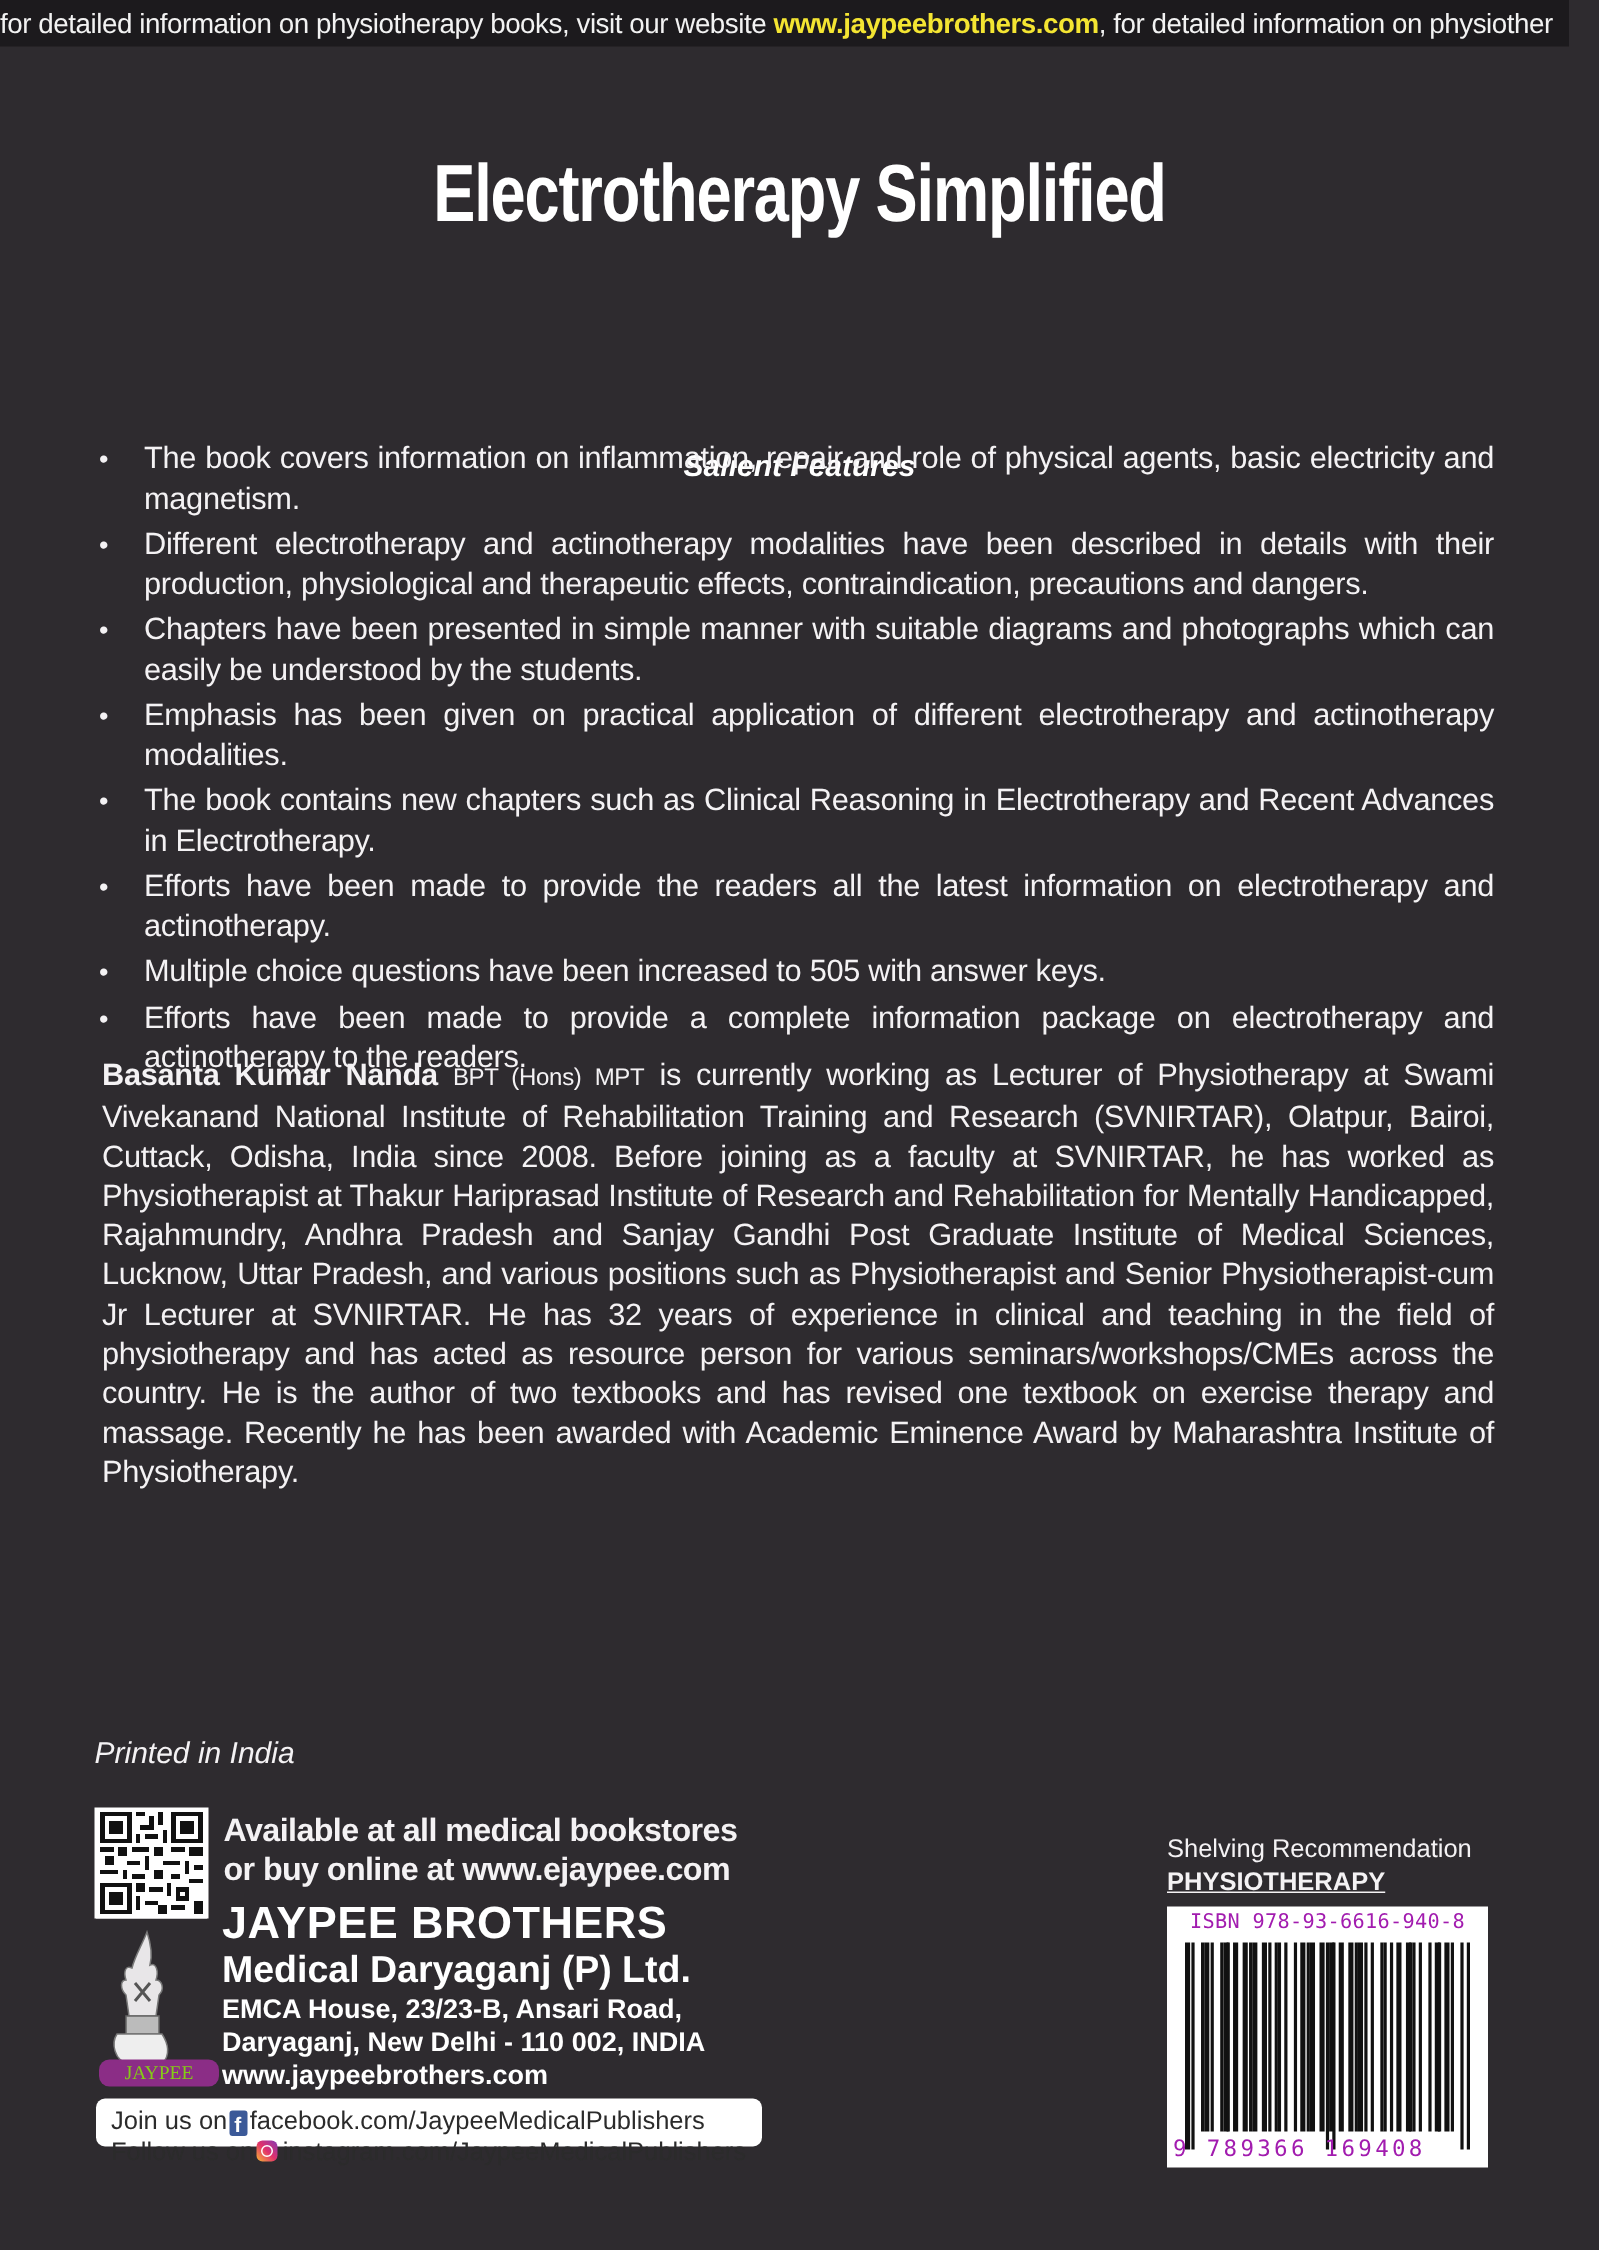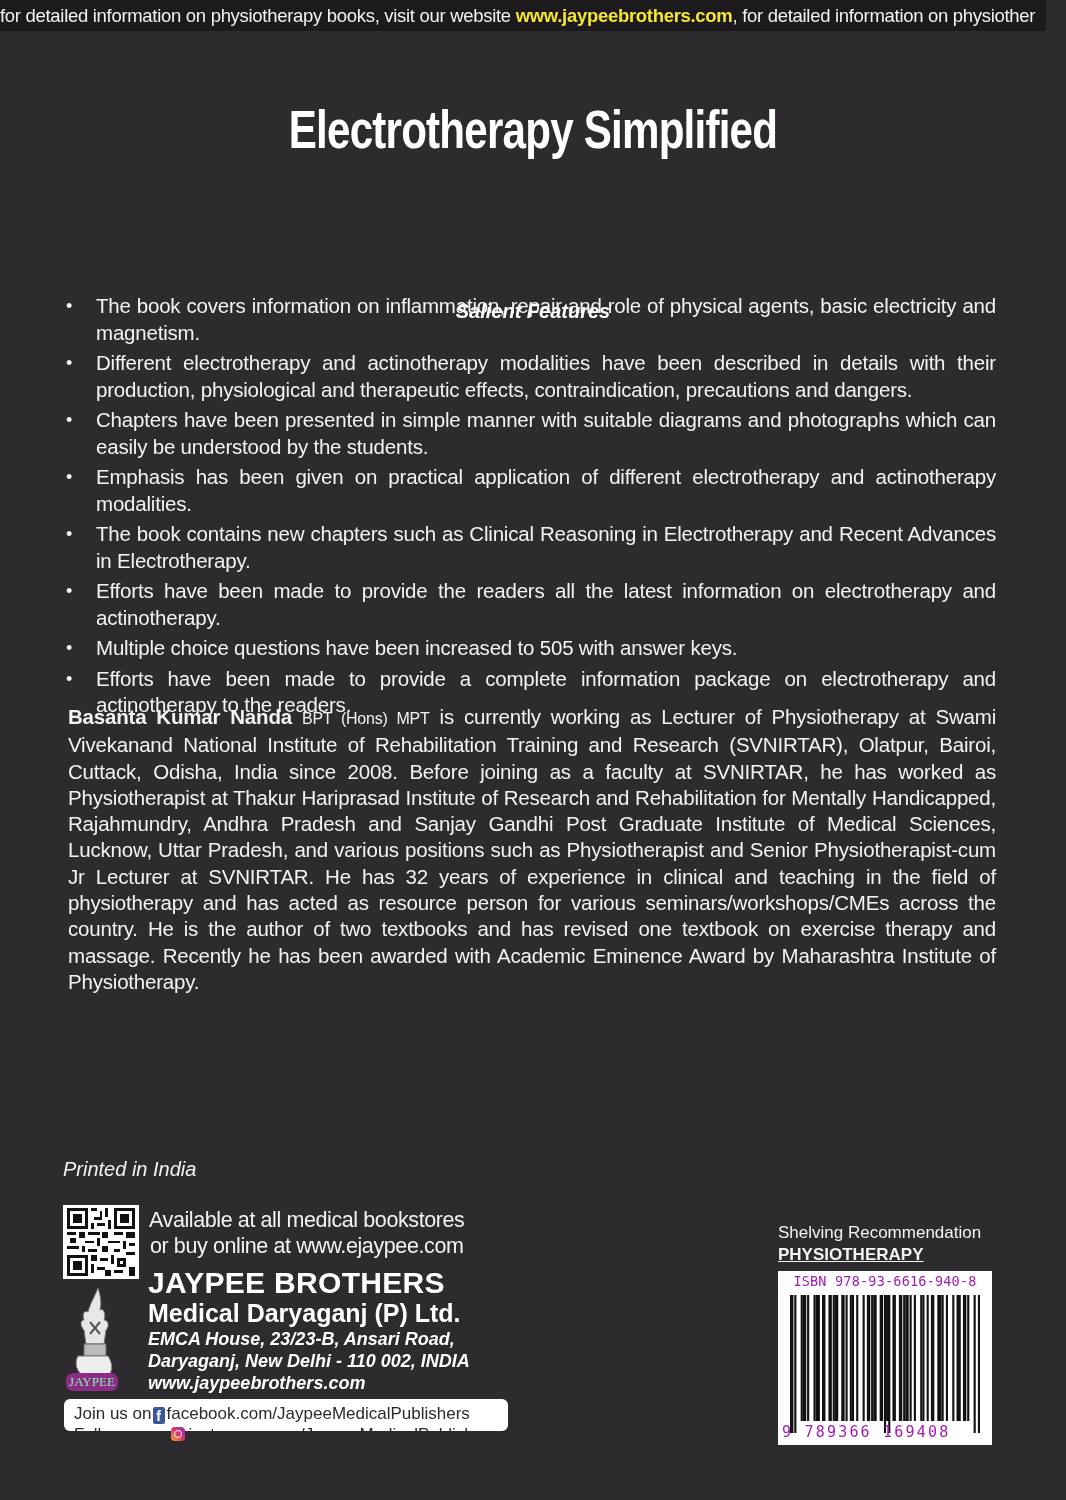--- a/index.html
+++ b/index.html
@@ -54,35 +54,35 @@
   .printed {
     position: absolute; left: 63px; top: 1158px;
     font-style: italic; font-size: 20px;
   }
   .qr {
     position: absolute; left: 63px; top: 1205px; width: 76px; height: 74px;
     background: #fff;
   }
   .avail {
     position: absolute; left: 149px; top: 1207px;
-    font-weight: normal; font-size: 21.5px; line-height: 26px; letter-spacing: -0.4px; text-align: center;
+    font-weight: bold; font-size: 21.5px; line-height: 26px; letter-spacing: -0.4px;
   }
   .publisher {
     position: absolute; left: 148px; top: 1267px;
     font-weight: bold; color: #fff;
   }
   .publisher .pub-name { font-size: 30px; line-height: 32px; letter-spacing: 0.3px; }
   .publisher .pub-sub { font-size: 25px; line-height: 29px; }
-  .publisher .addr { font-size: 18px; line-height: 22px; font-style: italic; }
+  .publisher .addr { font-size: 18px; line-height: 22px; }
   .logo {
     position: absolute; left: 64px; top: 1284px; width: 62px; height: 110px;
   }
   .logo-badge {
-    position: absolute; left: 66px; top: 1373px; width: 52px; height: 18px;
-    background: #8b2d86; color: #86efac; border-radius: 7px;
+    position: absolute; left: 66px; top: 1373px; width: 80px; height: 18px;
+    background: #8b2d86; color: #84cc16; border-radius: 7px;
     font-family: "Liberation Serif", serif; font-size: 13px; text-align: center; line-height: 18px;
   }
   .social {
     position: absolute; left: 64px; top: 1399px; width: 444px; height: 32px;
     background: #ffffff; border-radius: 6px; color: #2b2b2b;
     font-size: 17px; line-height: 21px; padding: 4px 0 0 10px; box-sizing: border-box;
   }
   .social .fb {
     display: inline-block; width: 12px; height: 17px; background: #3b5998; color: #fff;
     font-weight: bold; font-size: 14px; line-height: 18px; text-align: center;

